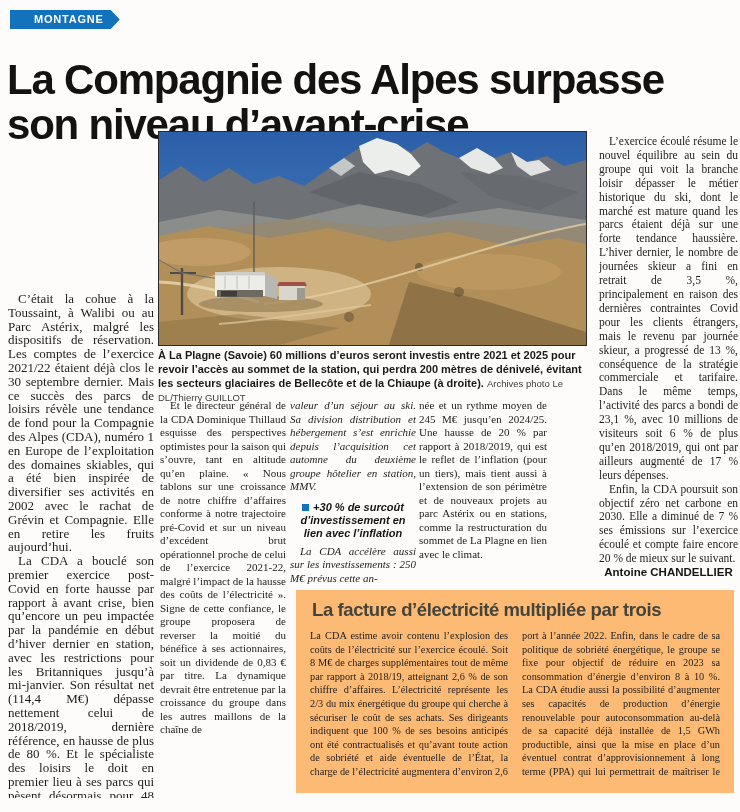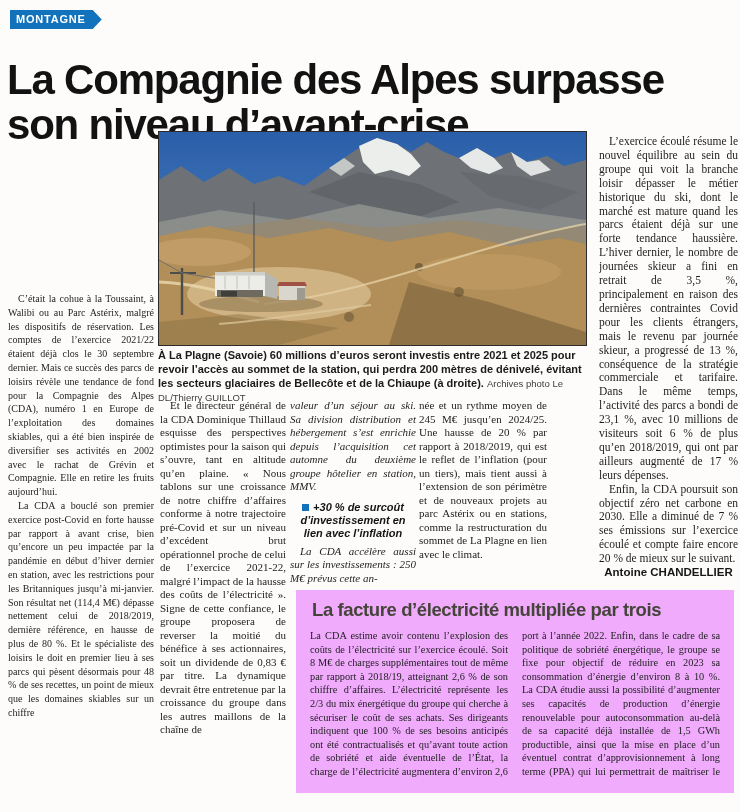--- a/index.html
+++ b/index.html
@@ -5,21 +5,21 @@
   html,body{margin:0;padding:0;background:#ffffff;}
   .page{
     position:relative;width:740px;height:812px;overflow:hidden;
     background:#fdfcfa;color:#1b1b1b;
     font-family:"Liberation Sans",sans-serif;
   }
   
   .kicker{
     position:absolute;left:10px;top:10px;height:19px;line-height:19px;
     background:#1273bc;color:#ffffff;font-weight:700;font-size:11px;
-    letter-spacing:.8px;padding:0 16px 0 6px;
+    letter-spacing:.8px;padding:0 16px 0 24px;
     clip-path:polygon(0 0,calc(100% - 9px) 0,100% 50%,calc(100% - 9px) 100%,0 100%);
   }
   
   .headline{
     position:absolute;left:7px;top:30px;width:724px;
     font-weight:700;font-size:42px;line-height:1.07;letter-spacing:-1.2px;
     color:#121212;
   }
   
   .lead{
@@ -27,21 +27,21 @@
     font-weight:700;font-size:12.4px;line-height:1.18;color:#222;
   }
   
   .serif{
     font-family:"Liberation Serif",serif;color:#1d1d1d;
     text-align:justify;hyphens:auto;-webkit-hyphens:auto;
   }
   .serif p{margin:0;}
   .serif p.indent{text-indent:10px;}
   .col1{position:absolute;left:8px;top:292px;width:146px;height:506px;
-        font-size:10px;line-height:13.8px;overflow:hidden;}
+        font-size:13px;line-height:13.8px;overflow:hidden;}
   .midcol{position:absolute;top:399px;width:126px;font-size:11px;line-height:13.5px;overflow:hidden;}
   .col2{left:160px;height:402px;}
   .col3{left:290px;height:188px;font-style:italic;}
   .col4{left:419px;width:128px;height:188px;}
   .col5{position:absolute;left:599px;top:135px;width:139px;height:430px;
         font-size:11.5px;line-height:13.9px;overflow:hidden;}
   .author{
     position:absolute;left:599px;top:566px;width:139px;text-align:center;
     font-weight:700;font-size:11.5px;color:#161616;
   }
@@ -60,21 +60,21 @@
   .subhead{
     margin:7px 0 4px 0;font-family:"Liberation Sans",sans-serif;
     font-weight:700;font-size:11px;line-height:1.22;color:#141414;text-align:center;
   }
   .bullet{
     display:inline-block;width:7px;height:7px;background:#1273bc;margin-right:4px;
   }
   
   .ebox{
     position:absolute;left:296px;top:590px;width:438px;height:203px;
-    background:#f0abfc;box-sizing:border-box;padding:9px 14px 0 14px;overflow:hidden;
+    background:#fdba74;box-sizing:border-box;padding:9px 14px 0 14px;overflow:hidden;
   }
   .ebox-title{
     font-weight:700;font-size:18.5px;letter-spacing:-.4px;color:#45443a;
     margin:0 0 8px 2px;
   }
   .ebox-body{display:flex;gap:14px;}
   .ebox-col{flex:1;font-size:10.3px;line-height:13.6px;height:152px;overflow:hidden;}
 </style>
 </head>
 <body>

